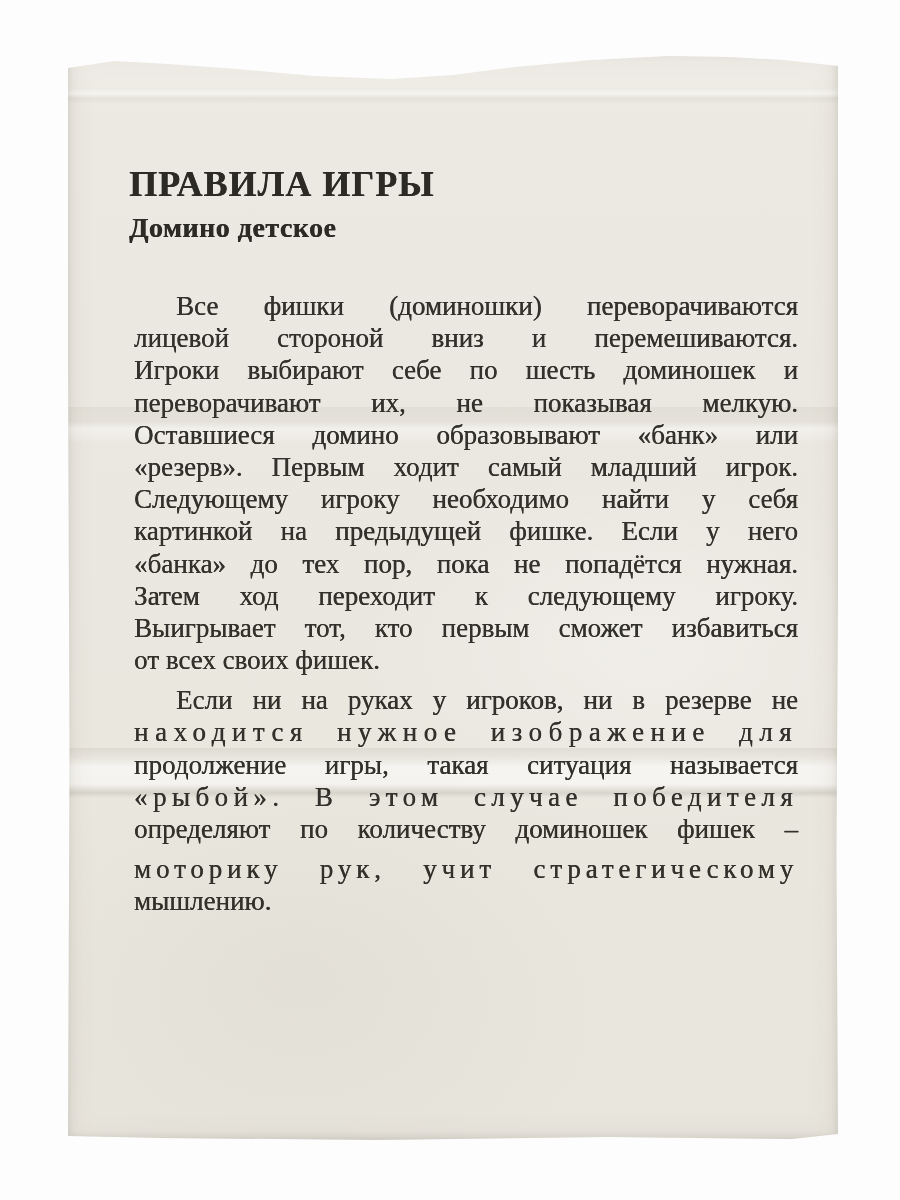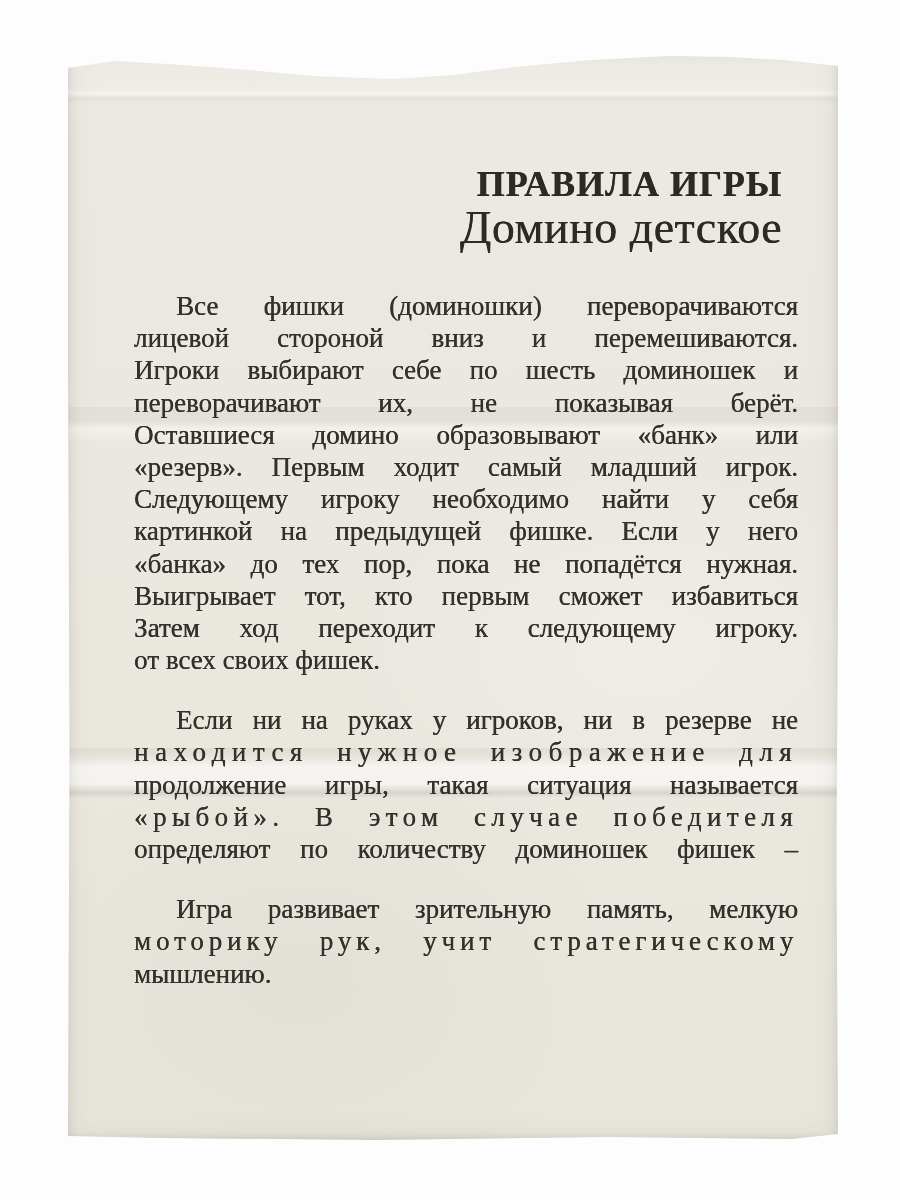--- a/index.html
+++ b/index.html
@@ -50,41 +50,41 @@
       rgba(255,255,255,.38) 60%, rgba(255,255,255,.20) 82%, rgba(0,0,0,0) 100%);
   }
   .crease-fold{
     top:694px; height:50px;
     background:linear-gradient(to bottom,
       rgba(130,125,110,.11) 0%, rgba(130,125,110,.04) 16%,
       rgba(255,255,255,.55) 38%, rgba(255,255,255,.50) 72%,
       rgba(118,113,98,.16) 90%, rgba(0,0,0,0) 100%);
   }
   .titles{
-    position:absolute; left:50px; width:664px; top:108px;
-    text-align:right; color:#2c2a25;
+    position:absolute; left:61px; width:664px; top:108px;
+    text-align:left; color:#2c2a25;
   }
   .title-main{
     font-size:36px; line-height:44px; font-weight:bold;
     letter-spacing:1px;
     text-shadow:0.4px 0 0 currentColor;
   }
   .title-sub{
-    font-size:46px; line-height:44px; font-weight:normal;
+    font-size:28px; line-height:44px; font-weight:bold;
     letter-spacing:0.5px;
     text-shadow:0.4px 0 0 currentColor;
   }
   .textblock{
     position:absolute; left:66px; top:236px; width:664px;
     color:#33312b;
     font-size:27px;
     text-shadow:0.35px 0 0 currentColor;
   }
   .para{margin:0;}
-  .para + .para{margin-top:28px;}
+  .para + .para{margin-top:8px;}
   .line{
     height:32.2px; line-height:32.2px;
     text-align:justify; text-align-last:justify;
     white-space:nowrap;
   }
   .line.last{text-align-last:left;}
   .line.indent{text-indent:42px;}
   .line.sp1{letter-spacing:0.24em;}
   .line.sp2{letter-spacing:0.20em;}
   .line.sp3{letter-spacing:0.18em;}
@@ -100,38 +100,37 @@
   <div class="titles">
     <div class="title-main">ПРАВИЛА ИГРЫ</div>
     <div class="title-sub">Домино детское</div>
   </div>
 
   <div class="textblock">
     <div class="para">
       <div class="line indent">Все фишки (доминошки) переворачиваются</div>
       <div class="line">лицевой стороной вниз и перемешиваются.</div>
       <div class="line">Игроки выбирают себе по шесть доминошек и</div>
-      <div class="line">переворачивают их, не показывая берёт.</div>
+      <div class="line">переворачивают их, не показывая мелкую.</div>
       <div class="line">Оставшиеся домино образовывают «банк» или</div>
       <div class="line">«резерв». Первым ходит самый младший игрок.</div>
       <div class="line">Следующему игроку необходимо найти у себя</div>
       <div class="line">картинкой на предыдущей фишке. Если у него</div>
       <div class="line">«банка» до тех пор, пока не попадётся нужная.</div>
+      <div class="line">Затем ход переходит к следующему игроку.</div>
       <div class="line">Выигрывает тот, кто первым сможет избавиться</div>
-      <div class="line">Затем ход переходит к следующему игроку.</div>
       <div class="line last">от всех своих фишек.</div>
     </div>
 
     <div class="para">
       <div class="line indent">Если ни на руках у игроков, ни в резерве не</div>
       <div class="line sp1">находится нужное изображение для</div>
       <div class="line">продолжение игры, такая ситуация называется</div>
       <div class="line sp2">«рыбой». В этом случае победителя</div>
       <div class="line">определяют по количеству доминошек фишек –</div>
     </div>
 
     <div class="para">
-      <div class="line indent">Игра развивает зрительную память, мелкую</div>
       <div class="line sp3">моторику рук, учит стратегическому</div>
       <div class="line last">мышлению.</div>
     </div>
   </div>
 </div>
 
 </body></html>

